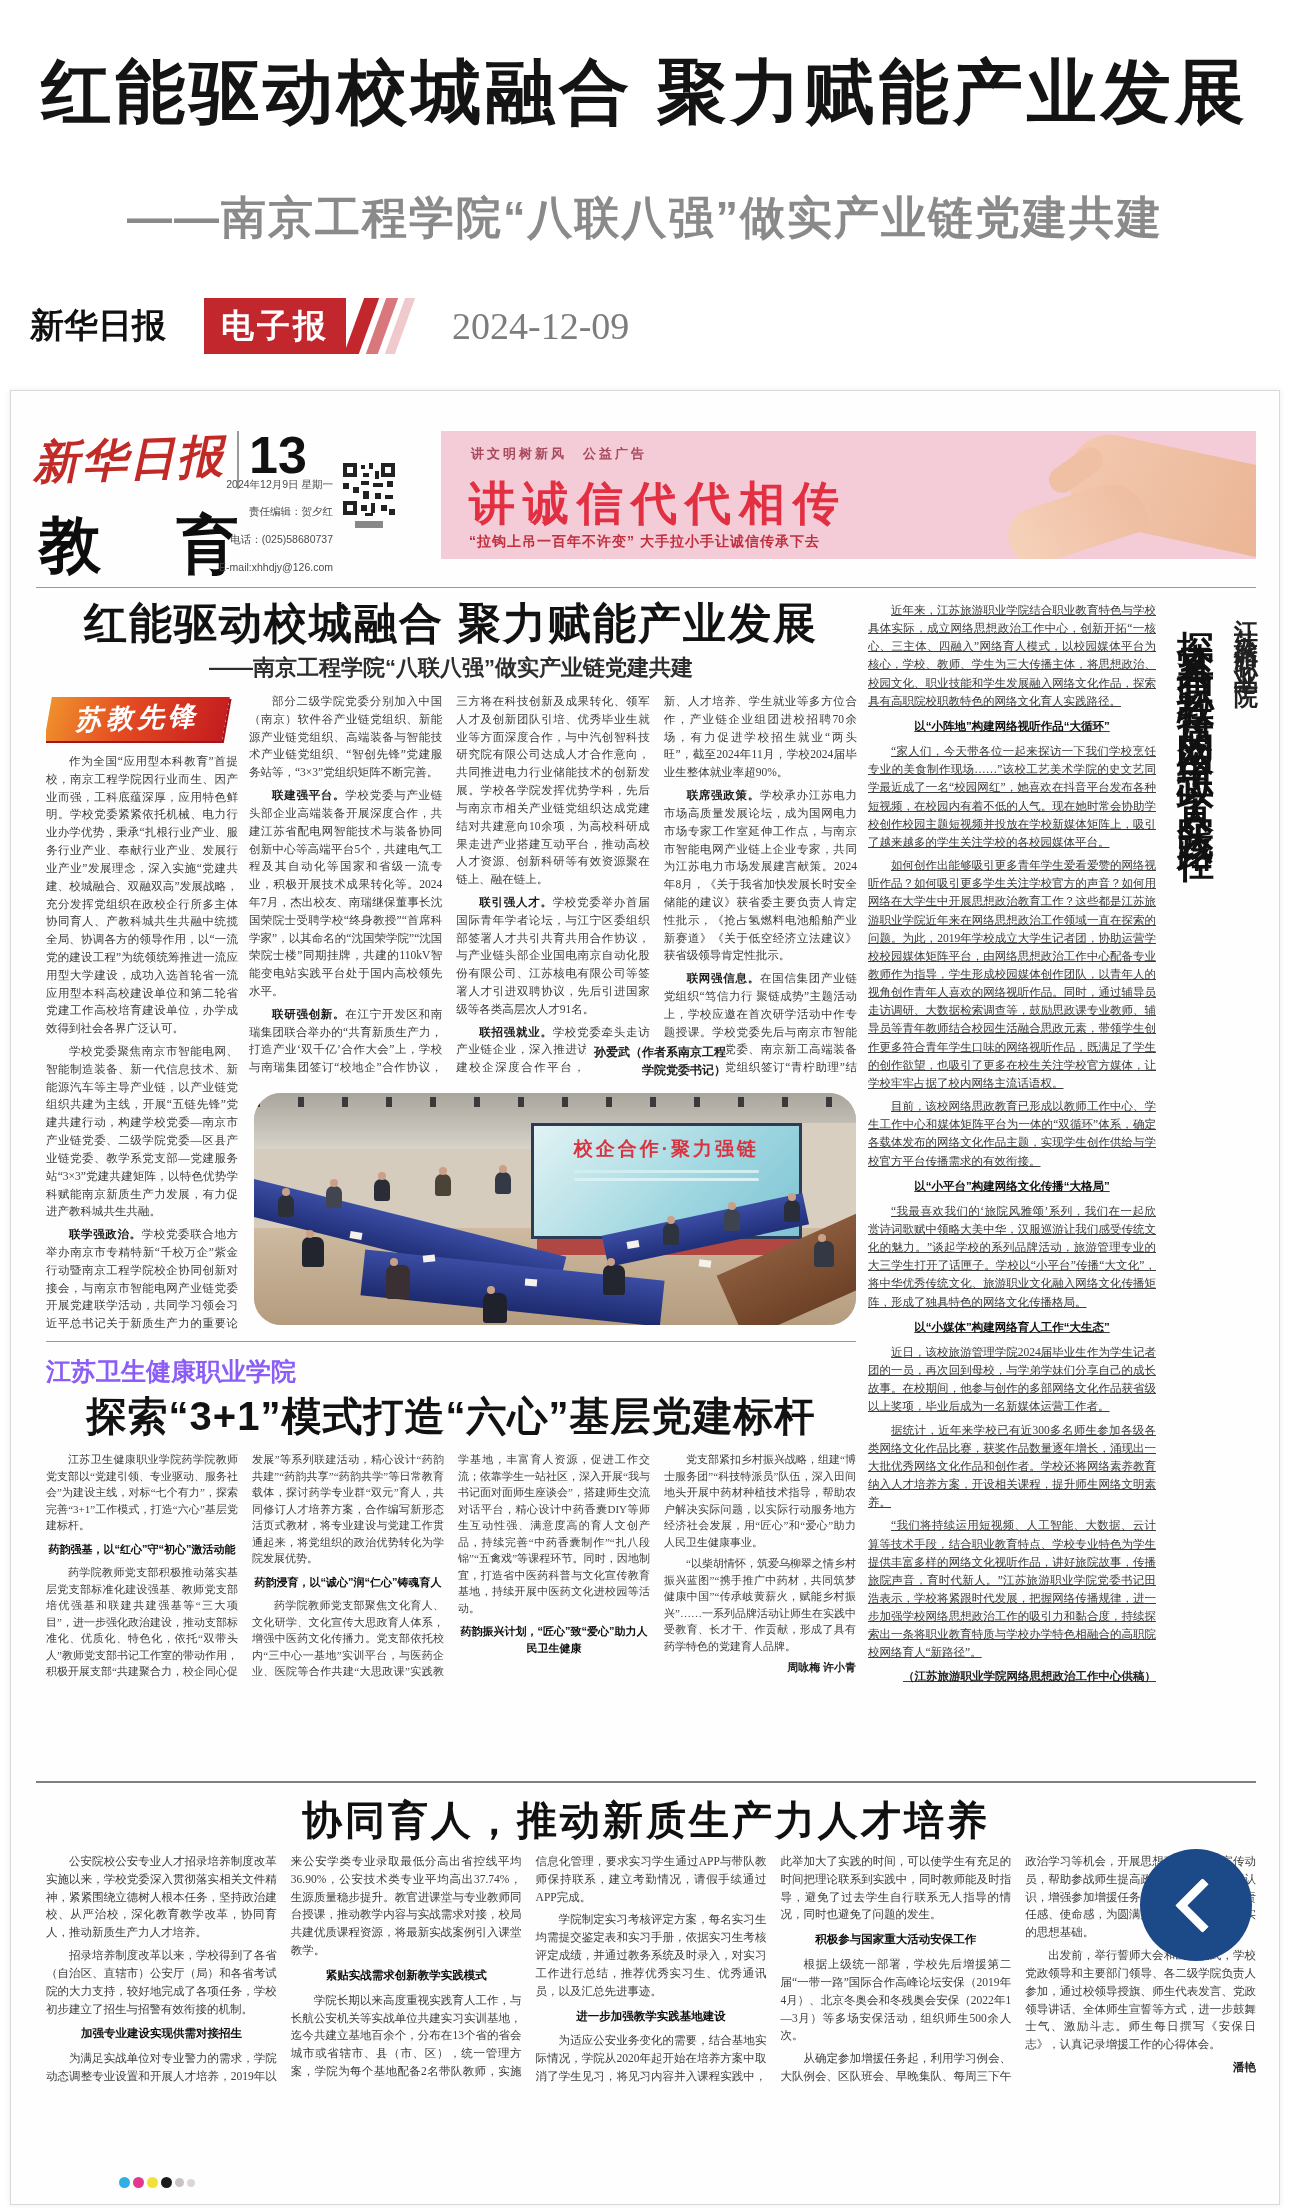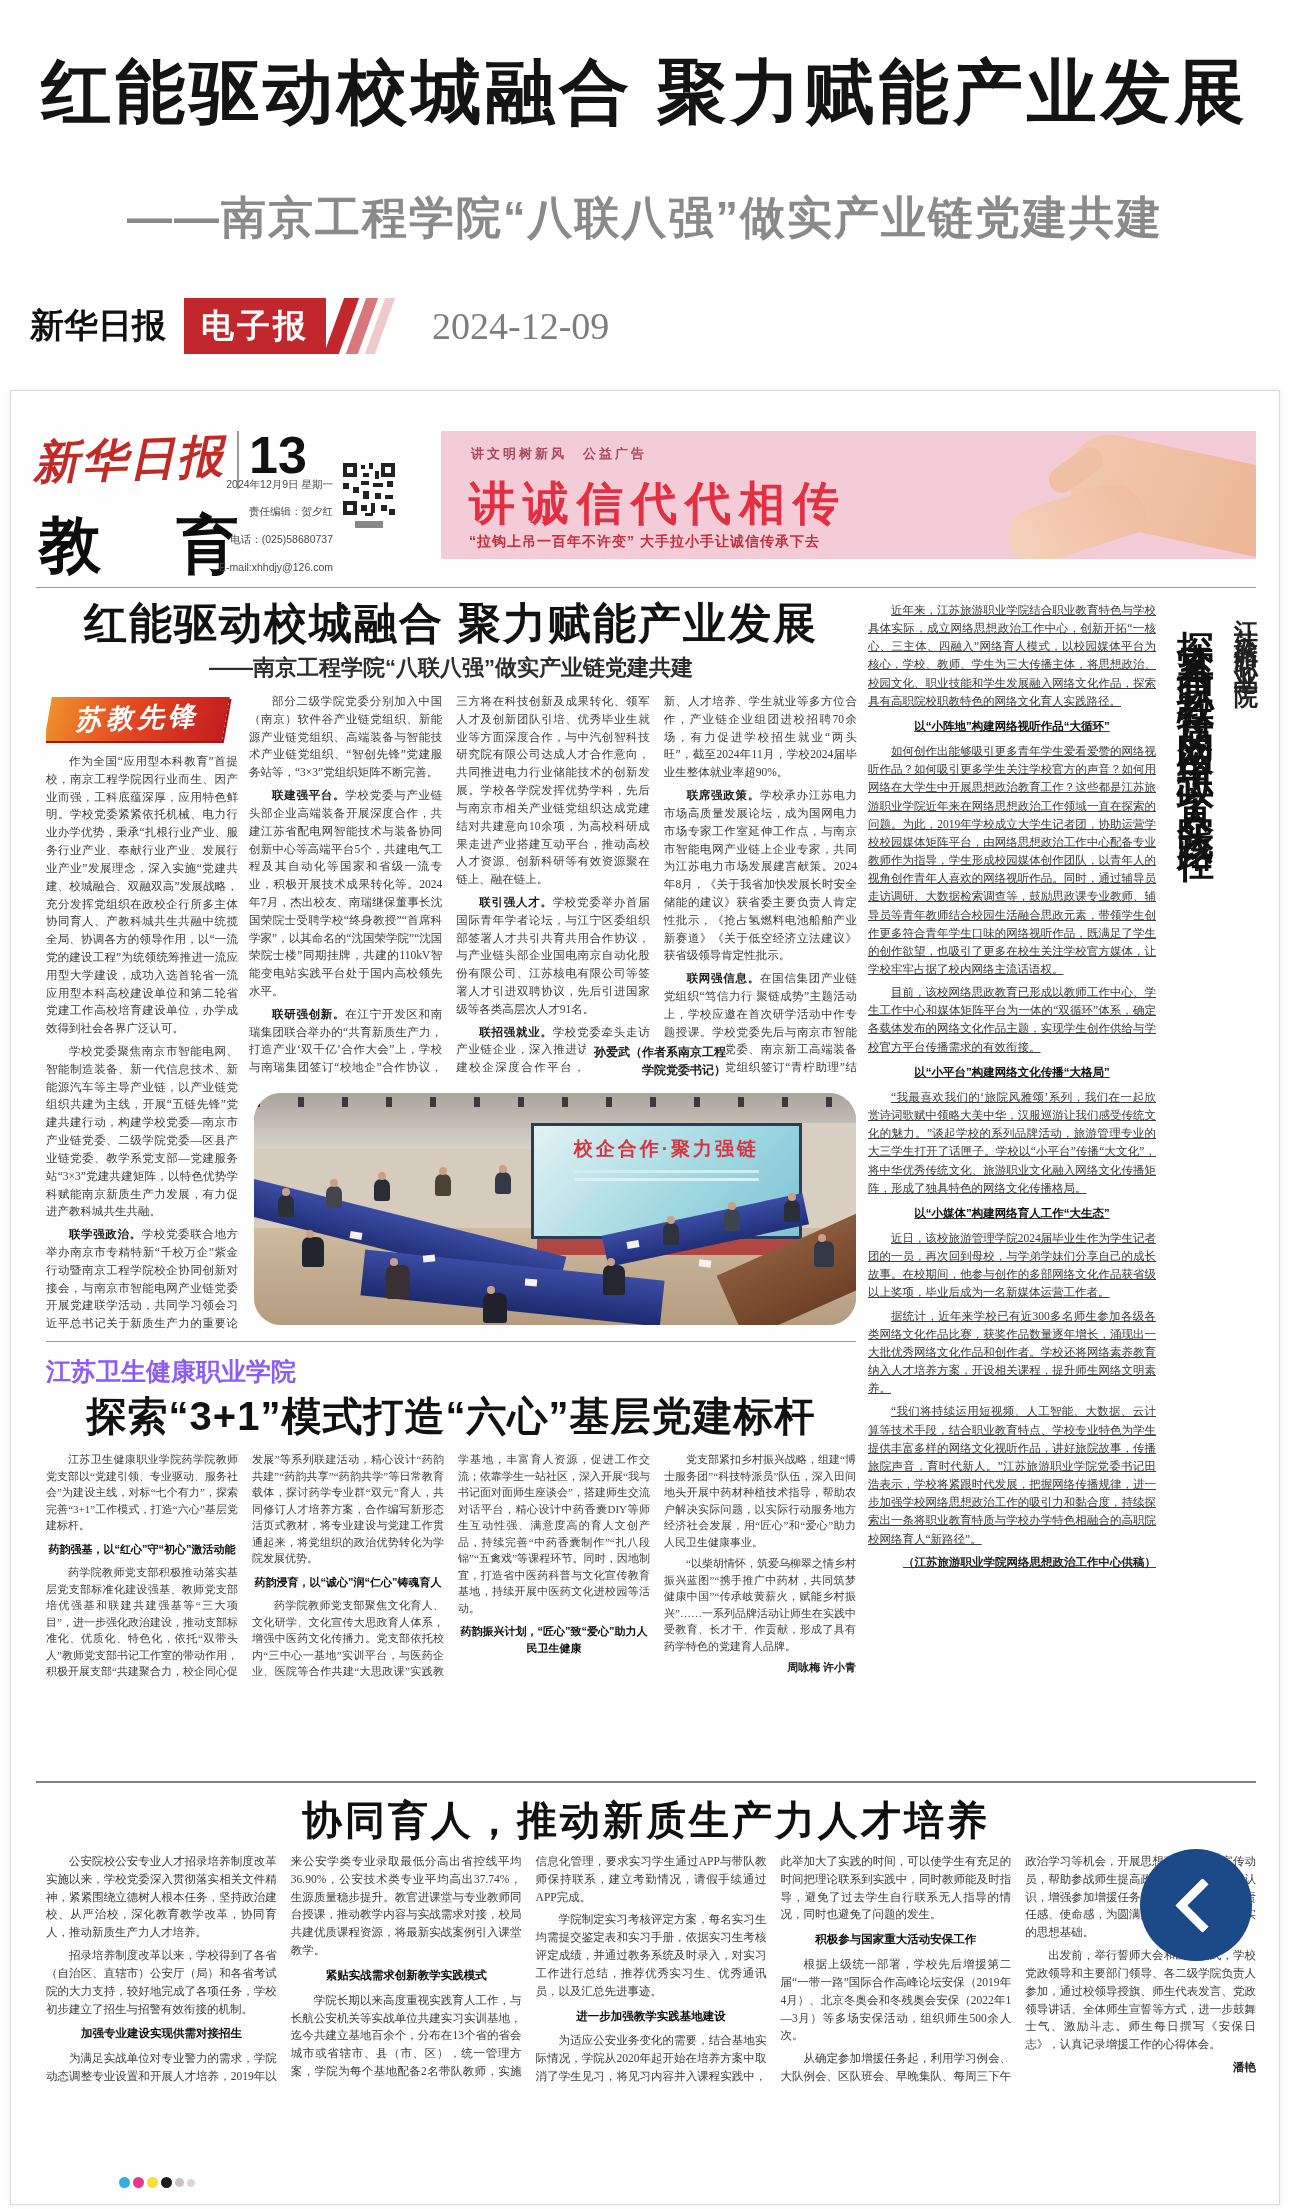--- a/index.html
+++ b/index.html
@@ -5,21 +5,21 @@
   html,body{margin:0;padding:0;background:#ffffff;}
   #app{position:relative;width:1290px;height:2209px;background:#fff;overflow:hidden;
        font-family:"Liberation Sans",sans-serif;color:#1a1a1a;}
   
   .top-headline{position:absolute;top:46px;left:0;width:1290px;text-align:center;
       font-size:70px;font-weight:800;letter-spacing:4px;color:#141414;}
   .top-subtitle{position:absolute;top:188px;left:0;width:1290px;text-align:center;
       font-size:45px;font-weight:600;letter-spacing:2px;color:#8a8a8a;}
   .site-row{position:absolute;top:296px;left:30px;height:60px;display:flex;align-items:center;}
   .site-name{font-size:34px;font-weight:700;color:#111;}
-  .badge{margin-left:18px;width:142px;height:56px;background:#c2272d;color:#fff;
+  .badge{margin-left:38px;width:142px;height:56px;background:#c2272d;color:#fff;
       display:flex;align-items:center;justify-content:center;font-size:33px;font-weight:700;letter-spacing:3px;}
   .stripes{display:flex;margin-left:8px;height:56px;align-items:stretch;}
   .stripes i{display:block;transform:skewX(-20deg);margin-right:7px;}
   .s1{width:15px;background:#c2272d;}
   .s2{width:12px;background:#d8777c;}
   .s3{width:10px;background:#efc9cb;}
   .site-date{margin-left:40px;font-family:"Liberation Serif",serif;font-size:38px;color:#7d7d7d;}
   
   .page{position:absolute;left:10px;top:390px;width:1268px;height:1813px;background:#fefefe;
       border:1px solid #d9d9d9;box-shadow:0 0 6px rgba(0,0,0,.08);}
@@ -255,20 +255,21 @@
       <div class="person" style="left:68%;top:56%;background:#2e3340;"></div>
       <div class="person" style="left:78%;top:50%;background:#3d4350;"></div>
       <div class="person" style="left:88%;top:46%;background:#2a2e38;"></div>
       <div class="person" style="left:93%;top:64%;width:20px;height:26px;background:#343845;"></div>
     </div>
 
     <div class="panel">
       <div class="panel-body col">
           <p>近年来，江苏旅游职业学院结合职业教育特色与学校具体实际，成立网络思想政治工作中心，创新开拓“一核心、三主体、四融入”网络育人模式，以校园媒体平台为核心，学校、教师、学生为三大传播主体，将思想政治、校园文化、职业技能和学生发展融入网络文化作品，探索具有高职院校职教特色的网络文化育人实践路径。</p>
           <p class="sub">以“小阵地”构建网络视听作品“大循环”</p>
+          <p>“家人们，今天带各位一起来探访一下我们学校烹饪专业的美食制作现场……”该校工艺美术学院的史文艺同学最近成了一名“校园网红”，她喜欢在抖音平台发布各种短视频，在校园内有着不低的人气。现在她时常会协助学校创作校园主题短视频并投放在学校新媒体矩阵上，吸引了越来越多的学生关注学校的各校园媒体平台。</p>
           <p>如何创作出能够吸引更多青年学生爱看爱赞的网络视听作品？如何吸引更多学生关注学校官方的声音？如何用网络在大学生中开展思想政治教育工作？这些都是江苏旅游职业学院近年来在网络思想政治工作领域一直在探索的问题。为此，2019年学校成立大学生记者团，协助运营学校校园媒体矩阵平台，由网络思想政治工作中心配备专业教师作为指导，学生形成校园媒体创作团队，以青年人的视角创作青年人喜欢的网络视听作品。同时，通过辅导员走访调研、大数据检索调查等，鼓励思政课专业教师、辅导员等青年教师结合校园生活融合思政元素，带领学生创作更多符合青年学生口味的网络视听作品，既满足了学生的创作欲望，也吸引了更多在校生关注学校官方媒体，让学校牢牢占据了校内网络主流话语权。</p>
           <p>目前，该校网络思政教育已形成以教师工作中心、学生工作中心和媒体矩阵平台为一体的“双循环”体系，确定各载体发布的网络文化作品主题，实现学生创作供给与学校官方平台传播需求的有效衔接。</p>
           <p class="sub">以“小平台”构建网络文化传播“大格局”</p>
           <p>“我最喜欢我们的‘旅院风雅颂’系列，我们在一起欣赏诗词歌赋中领略大美中华，汉服巡游让我们感受传统文化的魅力。”谈起学校的系列品牌活动，旅游管理专业的大三学生打开了话匣子。学校以“小平台”传播“大文化”，将中华优秀传统文化、旅游职业文化融入网络文化传播矩阵，形成了独具特色的网络文化传播格局。</p>
           <p class="sub">以“小媒体”构建网络育人工作“大生态”</p>
           <p>近日，该校旅游管理学院2024届毕业生作为学生记者团的一员，再次回到母校，与学弟学妹们分享自己的成长故事。在校期间，他参与创作的多部网络文化作品获省级以上奖项，毕业后成为一名新媒体运营工作者。</p>
           <p>据统计，近年来学校已有近300多名师生参加各级各类网络文化作品比赛，获奖作品数量逐年增长，涌现出一大批优秀网络文化作品和创作者。学校还将网络素养教育纳入人才培养方案，开设相关课程，提升师生网络文明素养。</p>
           <p>“我们将持续运用短视频、人工智能、大数据、云计算等技术手段，结合职业教育特点、学校专业特色为学生提供丰富多样的网络文化视听作品，讲好旅院故事，传播旅院声音，育时代新人。”江苏旅游职业学院党委书记田浩表示，学校将紧跟时代发展，把握网络传播规律，进一步加强学校网络思想政治工作的吸引力和黏合度，持续探索出一条将职业教育特质与学校办学特色相融合的高职院校网络育人“新路径”。</p>
           <p class="byline">（江苏旅游职业学院网络思想政治工作中心供稿）</p>
         </div>

